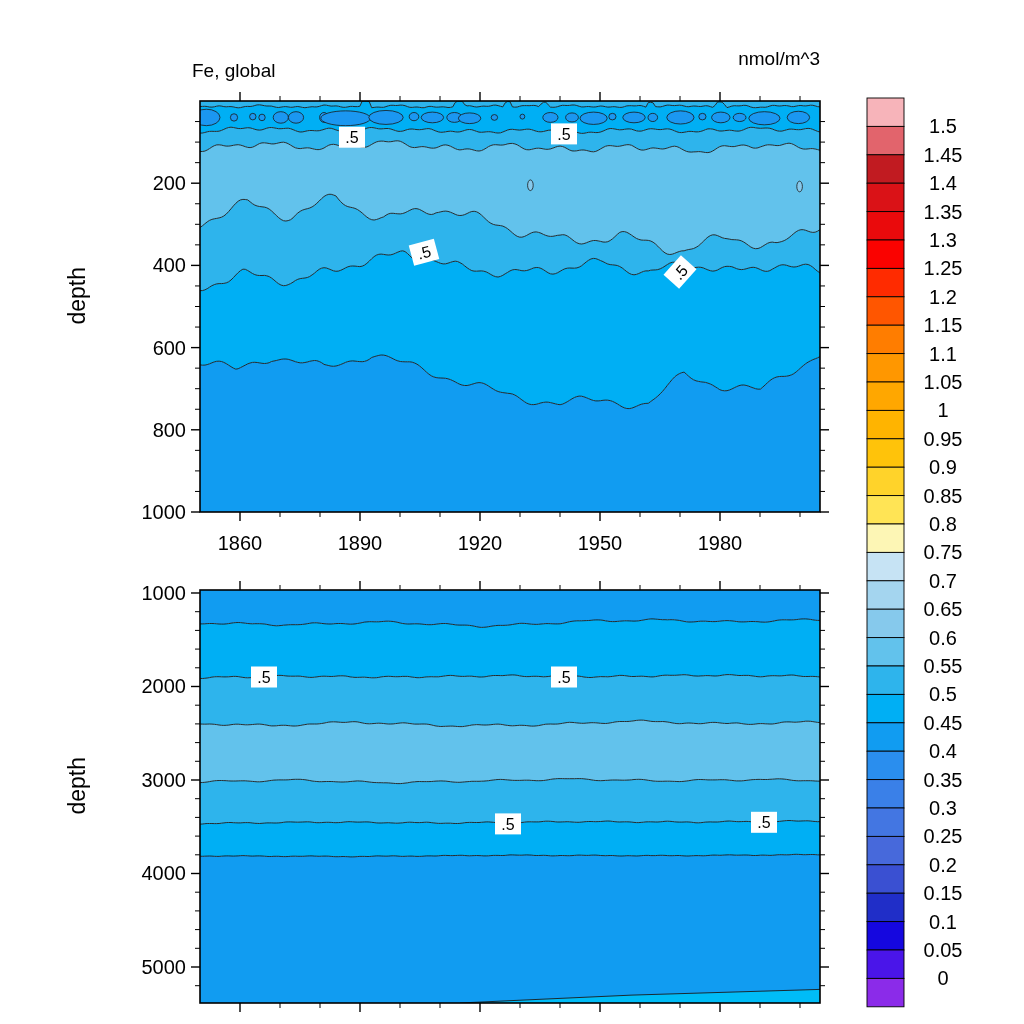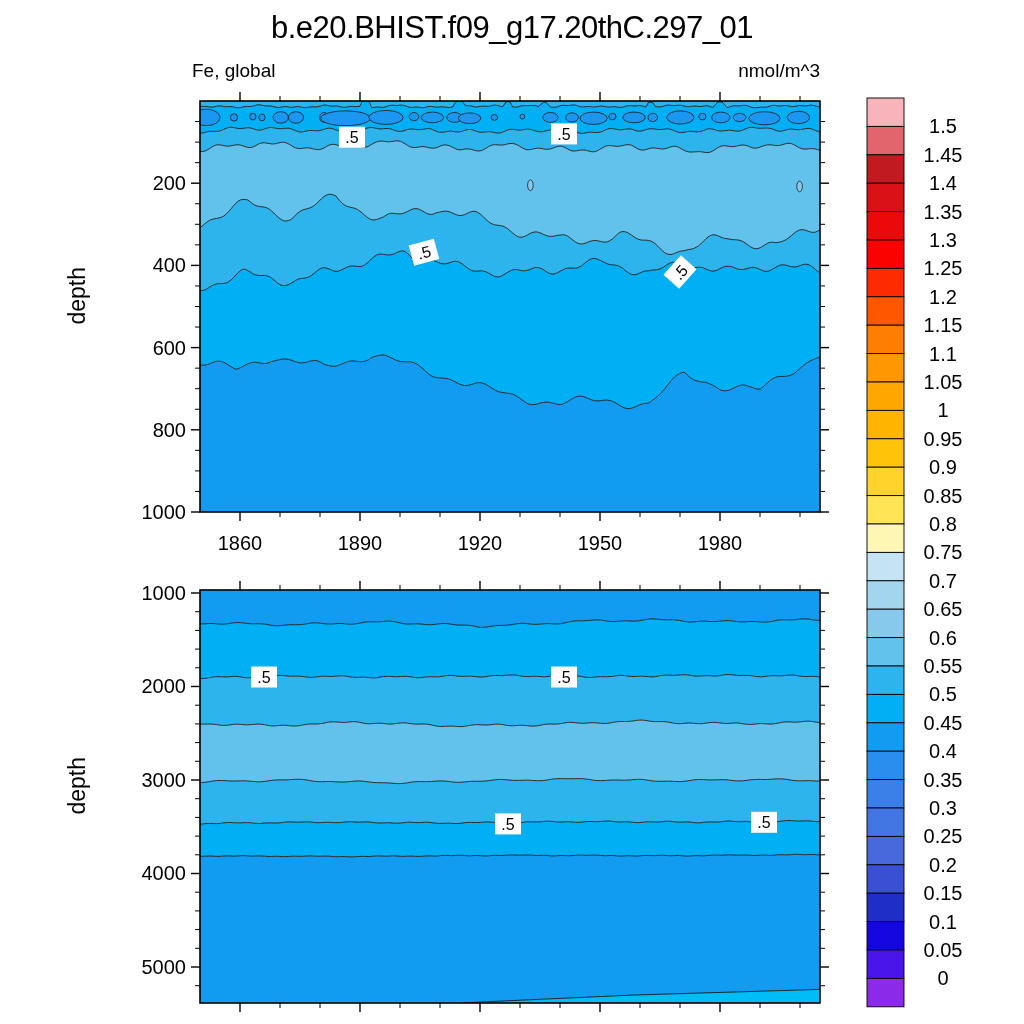--- a/index.html
+++ b/index.html
@@ -1,32 +1,31 @@
 <!DOCTYPE html>
 <html><head>
 <meta charset="utf-8">
 <style>
   html,body{margin:0;padding:0;background:#ffffff;}
   #page{position:relative;width:1024px;height:1024px;background:#ffffff;overflow:hidden;
         font-family:"Liberation Sans","DejaVu Sans",sans-serif;color:#000;}
   #plot-title{position:absolute;left:0;top:10px;width:1024px;text-align:center;
               font-size:31px;letter-spacing:-0.5px;white-space:nowrap;}
   #subtitle-left{position:absolute;left:192px;top:60px;font-size:19px;}
-  #subtitle-right{position:absolute;right:204px;top:60px;font-size:19px;}
+  #subtitle-right{position:absolute;right:204px;top:48px;font-size:19px;}
   .depth-label{position:absolute;left:62px;width:30px;font-size:23px;
                transform:rotate(-90deg);transform-origin:center center;text-align:center;white-space:nowrap;}
   #depth-label-upper{top:296px;}
   #depth-label-lower{top:786px;}
   svg text{font-family:"Liberation Sans","DejaVu Sans",sans-serif;}
 </style>
 </head>
 <body>
 
 <div id="page">
-  <div id="plot-title">b.e20.BHIST.f09_g17.20thC.297_01</div>
   <div id="subtitle-left">Fe, global</div>
   <div id="subtitle-right">nmol/m^3</div>
   <div id="depth-label-upper" class="depth-label">depth</div>
   <div id="depth-label-lower" class="depth-label">depth</div>
   <svg id="plot-svg" width="1024" height="1024" viewBox="0 0 1024 1024" style="position:absolute;left:0;top:0;">
       <g>
         <clipPath id="clip0">
           <rect x="200" y="101" width="620" height="411"></rect>
         </clipPath>
         <g clip-path="url(#clip0)">

